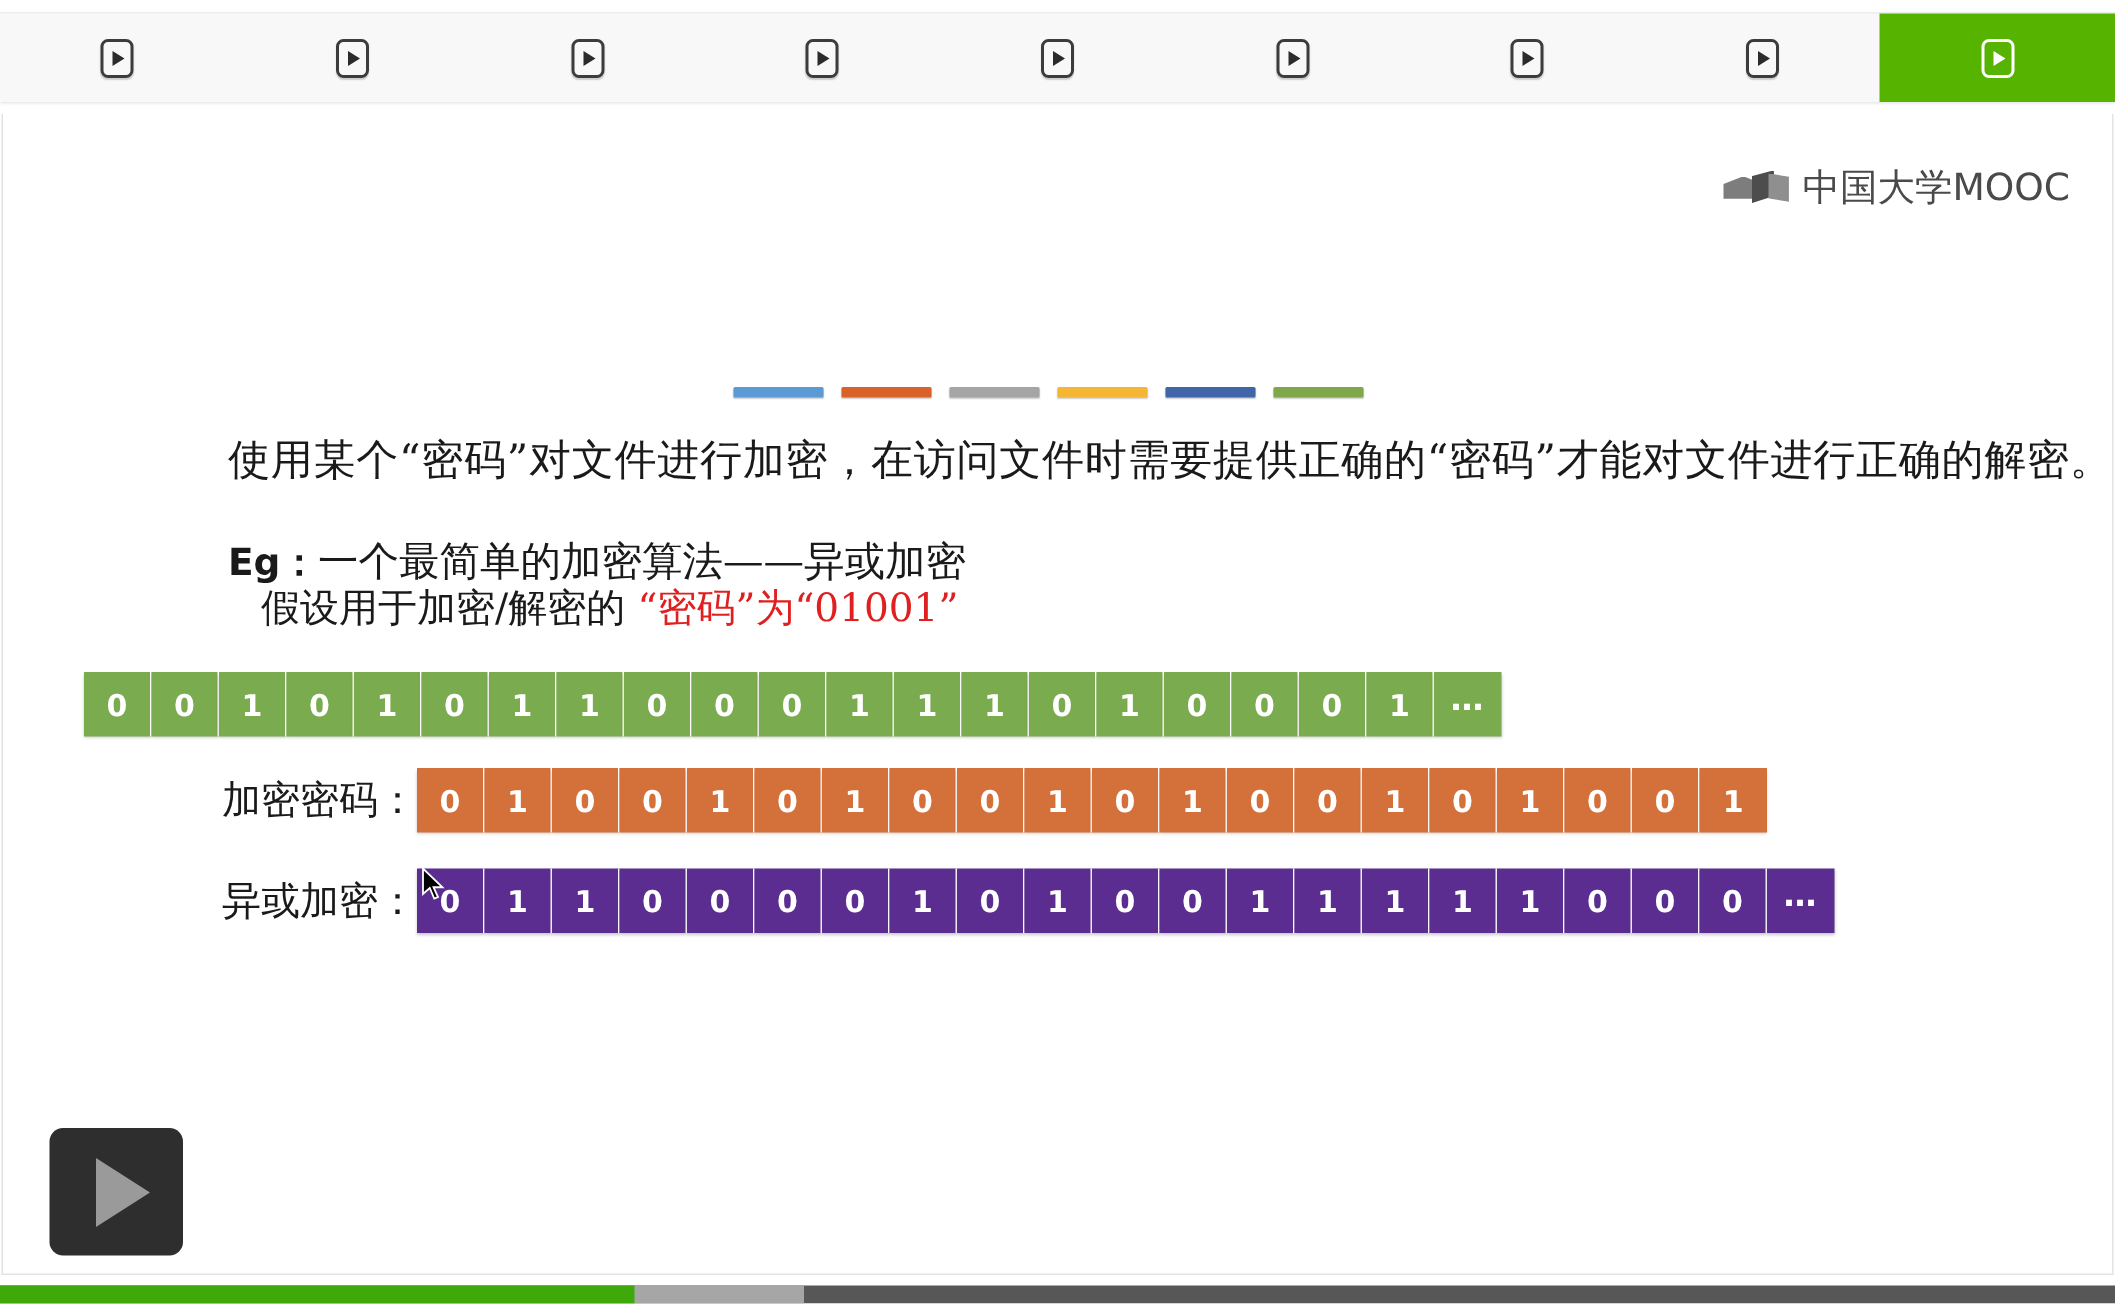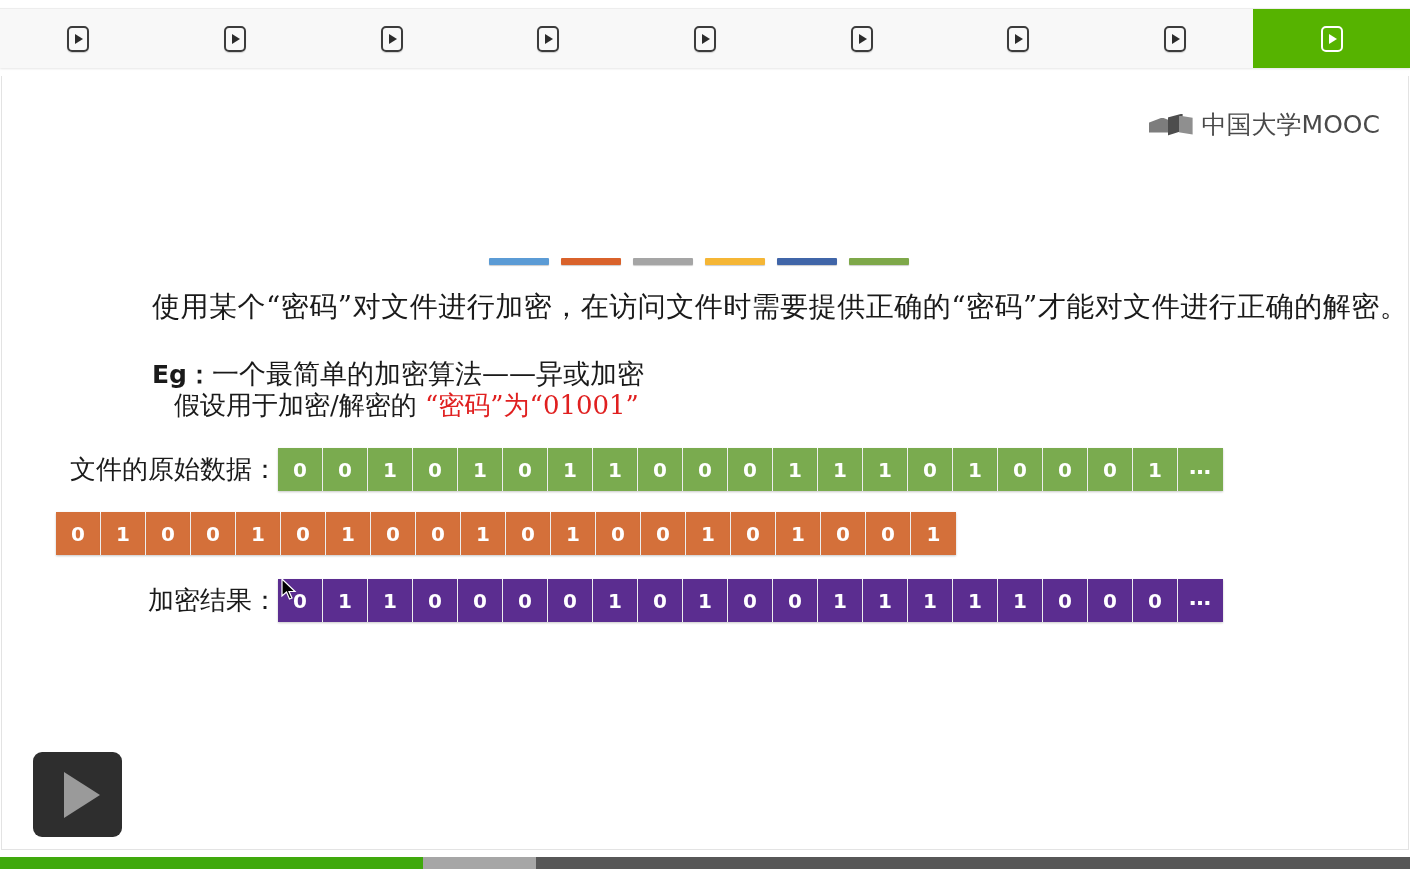--- a/index.html
+++ b/index.html
@@ -235,21 +235,20 @@
 
     <div class="para p-eg">
       <b>Eg：</b><span>一个最简单的加密算法——异或加密</span>
     </div>
 
     <div class="para p-key">
       <span>假设用于加密/解密的 </span><span class="red">“密码”为“01001”</span>
     </div>
 
     <div class="row r1">
-      <div class="row-label">文件的原始数据：</div>
       <div class="cells" id="cells0">
           <div class="cell" style="background: rgb(122, 171, 79);">0</div>
           <div class="cell" style="background: rgb(122, 171, 79);">0</div>
           <div class="cell" style="background: rgb(122, 171, 79);">1</div>
           <div class="cell" style="background: rgb(122, 171, 79);">0</div>
           <div class="cell" style="background: rgb(122, 171, 79);">1</div>
           <div class="cell" style="background: rgb(122, 171, 79);">0</div>
           <div class="cell" style="background: rgb(122, 171, 79);">1</div>
           <div class="cell" style="background: rgb(122, 171, 79);">1</div>
           <div class="cell" style="background: rgb(122, 171, 79);">0</div>
@@ -262,20 +261,21 @@
           <div class="cell" style="background: rgb(122, 171, 79);">1</div>
           <div class="cell" style="background: rgb(122, 171, 79);">0</div>
           <div class="cell" style="background: rgb(122, 171, 79);">0</div>
           <div class="cell" style="background: rgb(122, 171, 79);">0</div>
           <div class="cell" style="background: rgb(122, 171, 79);">1</div>
           <div class="cell ell" style="background: rgb(122, 171, 79);">…</div>
         </div>
     </div>
 
     <div class="row r2">
+      <div class="row-label">加密密码：</div>
       <div class="cells" id="cells1">
           <div class="cell" style="background: rgb(212, 112, 58);">0</div>
           <div class="cell" style="background: rgb(212, 112, 58);">1</div>
           <div class="cell" style="background: rgb(212, 112, 58);">0</div>
           <div class="cell" style="background: rgb(212, 112, 58);">0</div>
           <div class="cell" style="background: rgb(212, 112, 58);">1</div>
           <div class="cell" style="background: rgb(212, 112, 58);">0</div>
           <div class="cell" style="background: rgb(212, 112, 58);">1</div>
           <div class="cell" style="background: rgb(212, 112, 58);">0</div>
           <div class="cell" style="background: rgb(212, 112, 58);">0</div>
@@ -287,21 +287,21 @@
           <div class="cell" style="background: rgb(212, 112, 58);">1</div>
           <div class="cell" style="background: rgb(212, 112, 58);">0</div>
           <div class="cell" style="background: rgb(212, 112, 58);">1</div>
           <div class="cell" style="background: rgb(212, 112, 58);">0</div>
           <div class="cell" style="background: rgb(212, 112, 58);">0</div>
           <div class="cell" style="background: rgb(212, 112, 58);">1</div>
         </div>
     </div>
 
     <div class="row r3">
-      <div class="row-label">加密结果：</div>
+      <div class="row-label">异或加密：</div>
       <div class="cells" id="cells2">
           <div class="cell" style="background: rgb(91, 45, 144);">0</div>
           <div class="cell" style="background: rgb(91, 45, 144);">1</div>
           <div class="cell" style="background: rgb(91, 45, 144);">1</div>
           <div class="cell" style="background: rgb(91, 45, 144);">0</div>
           <div class="cell" style="background: rgb(91, 45, 144);">0</div>
           <div class="cell" style="background: rgb(91, 45, 144);">0</div>
           <div class="cell" style="background: rgb(91, 45, 144);">0</div>
           <div class="cell" style="background: rgb(91, 45, 144);">1</div>
           <div class="cell" style="background: rgb(91, 45, 144);">0</div>

